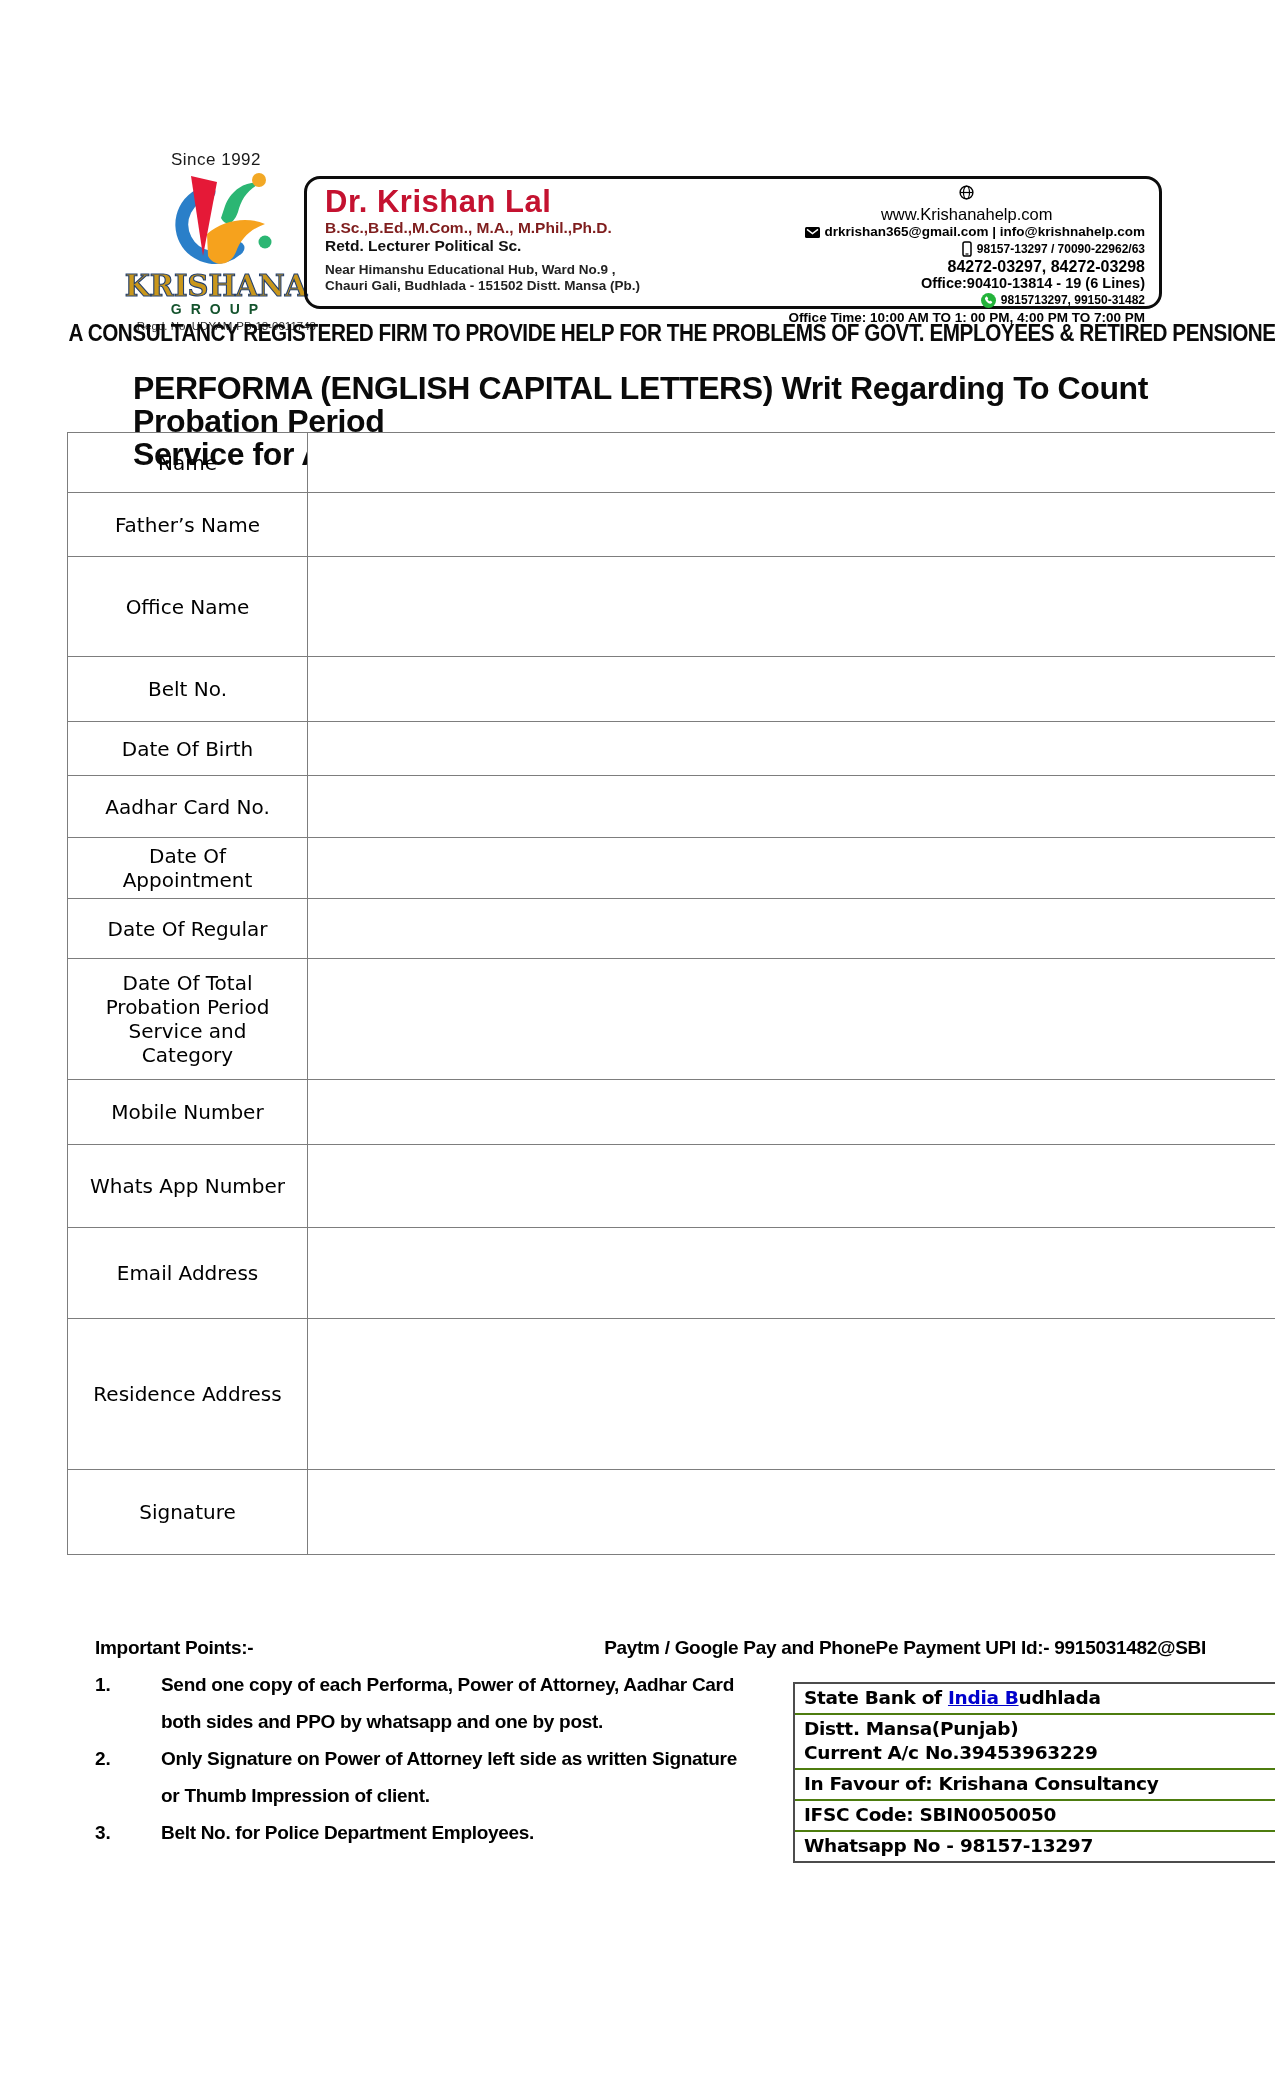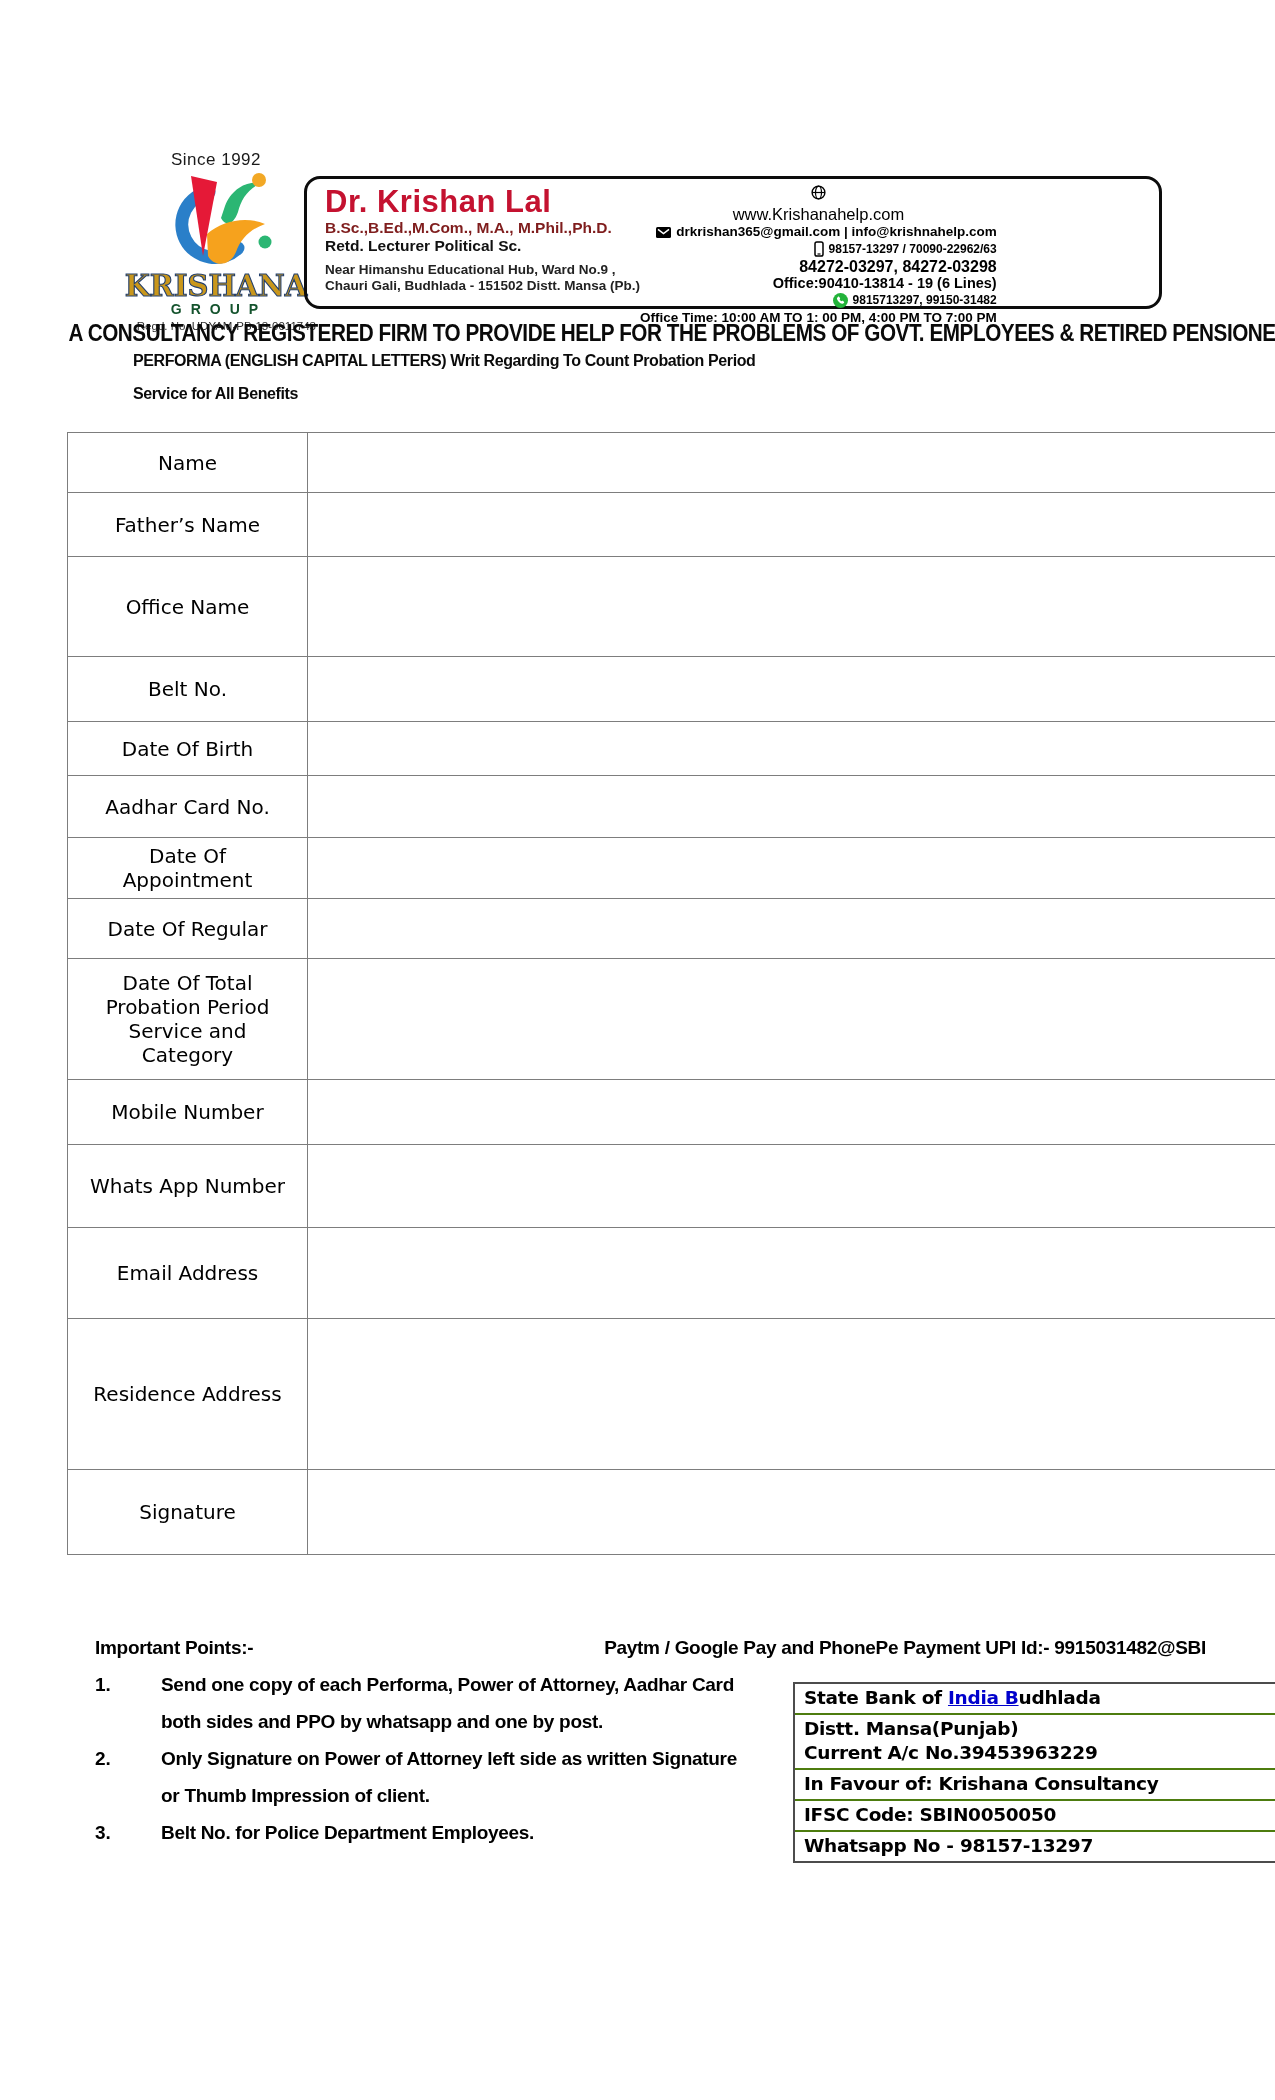--- a/index.html
+++ b/index.html
@@ -10,21 +10,21 @@
   .logo-block{position:absolute;left:116px;top:150px;width:200px;text-align:center;}
   .since{font-size:17px;color:#1a1a1a;letter-spacing:0.5px;}
   .logo-art{margin:2px auto 0;display:block;}
   .brand{font-family:"DejaVu Serif",serif;font-weight:bold;font-size:29px;line-height:28px;
          color:#c9971c;-webkit-text-stroke:1.1px #24406e;letter-spacing:0px;}
   .brand-sub{font-weight:bold;font-size:14px;color:#14532d;letter-spacing:9px;margin-top:1px;margin-left:6px;}
   .regd{font-size:11.5px;color:#2b2b2b;margin-top:3px;white-space:nowrap;text-align:right;}
 
   .banner-box{position:absolute;left:304px;top:176px;width:858px;height:133px;box-sizing:border-box;
               border:3px solid #0c0c0c;border-radius:16px;padding:6px 14px 4px 18px;
-              display:flex;justify-content:flex-start;}
+              display:flex;justify-content:space-between;}
   .doctor-name{font-size:31px;font-weight:bold;color:#c41230;letter-spacing:0.5px;line-height:33px;}
   .degrees{font-size:15.5px;font-weight:bold;color:#7f1d1d;margin-top:1px;}
   .profession{font-size:15.5px;font-weight:bold;color:#111;}
   .addr{font-size:13.5px;font-weight:bold;color:#222;line-height:16px;}
   .addr-wrap{margin-top:7px;}
   .banner-right{text-align:right;white-space:nowrap;}
   .banner-right .row{display:flex;justify-content:flex-end;align-items:center;gap:5px;}
   .website{font-size:16.5px;font-weight:normal;line-height:19px;flex-direction:column;}
   .emails{font-size:13.5px;font-weight:bold;line-height:16px;}
   .phone{font-size:12px;font-weight:bold;line-height:18px;}
@@ -32,22 +32,22 @@
   .phone3{font-size:14.5px;font-weight:bold;line-height:16px;}
   .watime{font-size:13.5px;font-weight:bold;line-height:17px;}
   .wa-badge{display:inline-flex;width:15px;height:15px;border-radius:50%;background:#23b33a;
             color:#fff;align-items:center;justify-content:center;flex:none;}
 
   .tagline{position:absolute;top:320px;left:0;width:1275px;text-align:center;white-space:nowrap;}
   .tagline span{display:inline-block;font-weight:bold;font-size:23px;letter-spacing:-0.5px;
                 transform:scaleX(0.9);transform-origin:center;color:#0a0a0a;}
 
   
-  .doc-title{position:absolute;left:133px;top:344px;width:1085px;font-weight:bold;
-             font-size:16px;line-height:33px;letter-spacing:-0.4px;color:#0a0a0a;}
+  .doc-title{position:absolute;left:133px;top:372px;width:1085px;font-weight:bold;
+             font-size:32px;line-height:33px;letter-spacing:-0.4px;color:#0a0a0a;}
 
   
   .form-table{position:absolute;left:67px;top:432px;width:1241px;border-collapse:collapse;table-layout:fixed;}
   .form-table th,.form-table td{border:1.5px solid #7d7d7d;}
   .form-table th{width:199px;font-family:"DejaVu Sans",sans-serif;font-weight:400;font-size:20px;
                  line-height:24px;text-align:center;vertical-align:middle;padding:0 20px;color:#000;}
   .form-table td{background:#fff;}
   .r0{height:60px}.r1{height:64px}.r2{height:75px}.r3{height:100px}.r4{height:65px}
   .r5{height:54px}.r6{height:62px}.r7{height:61px}.r8{height:60px}.r9{height:121px}
   .r10{height:65px}.r11{height:83px}.r12{height:91px}.r13{height:151px}.r14{height:85px}

